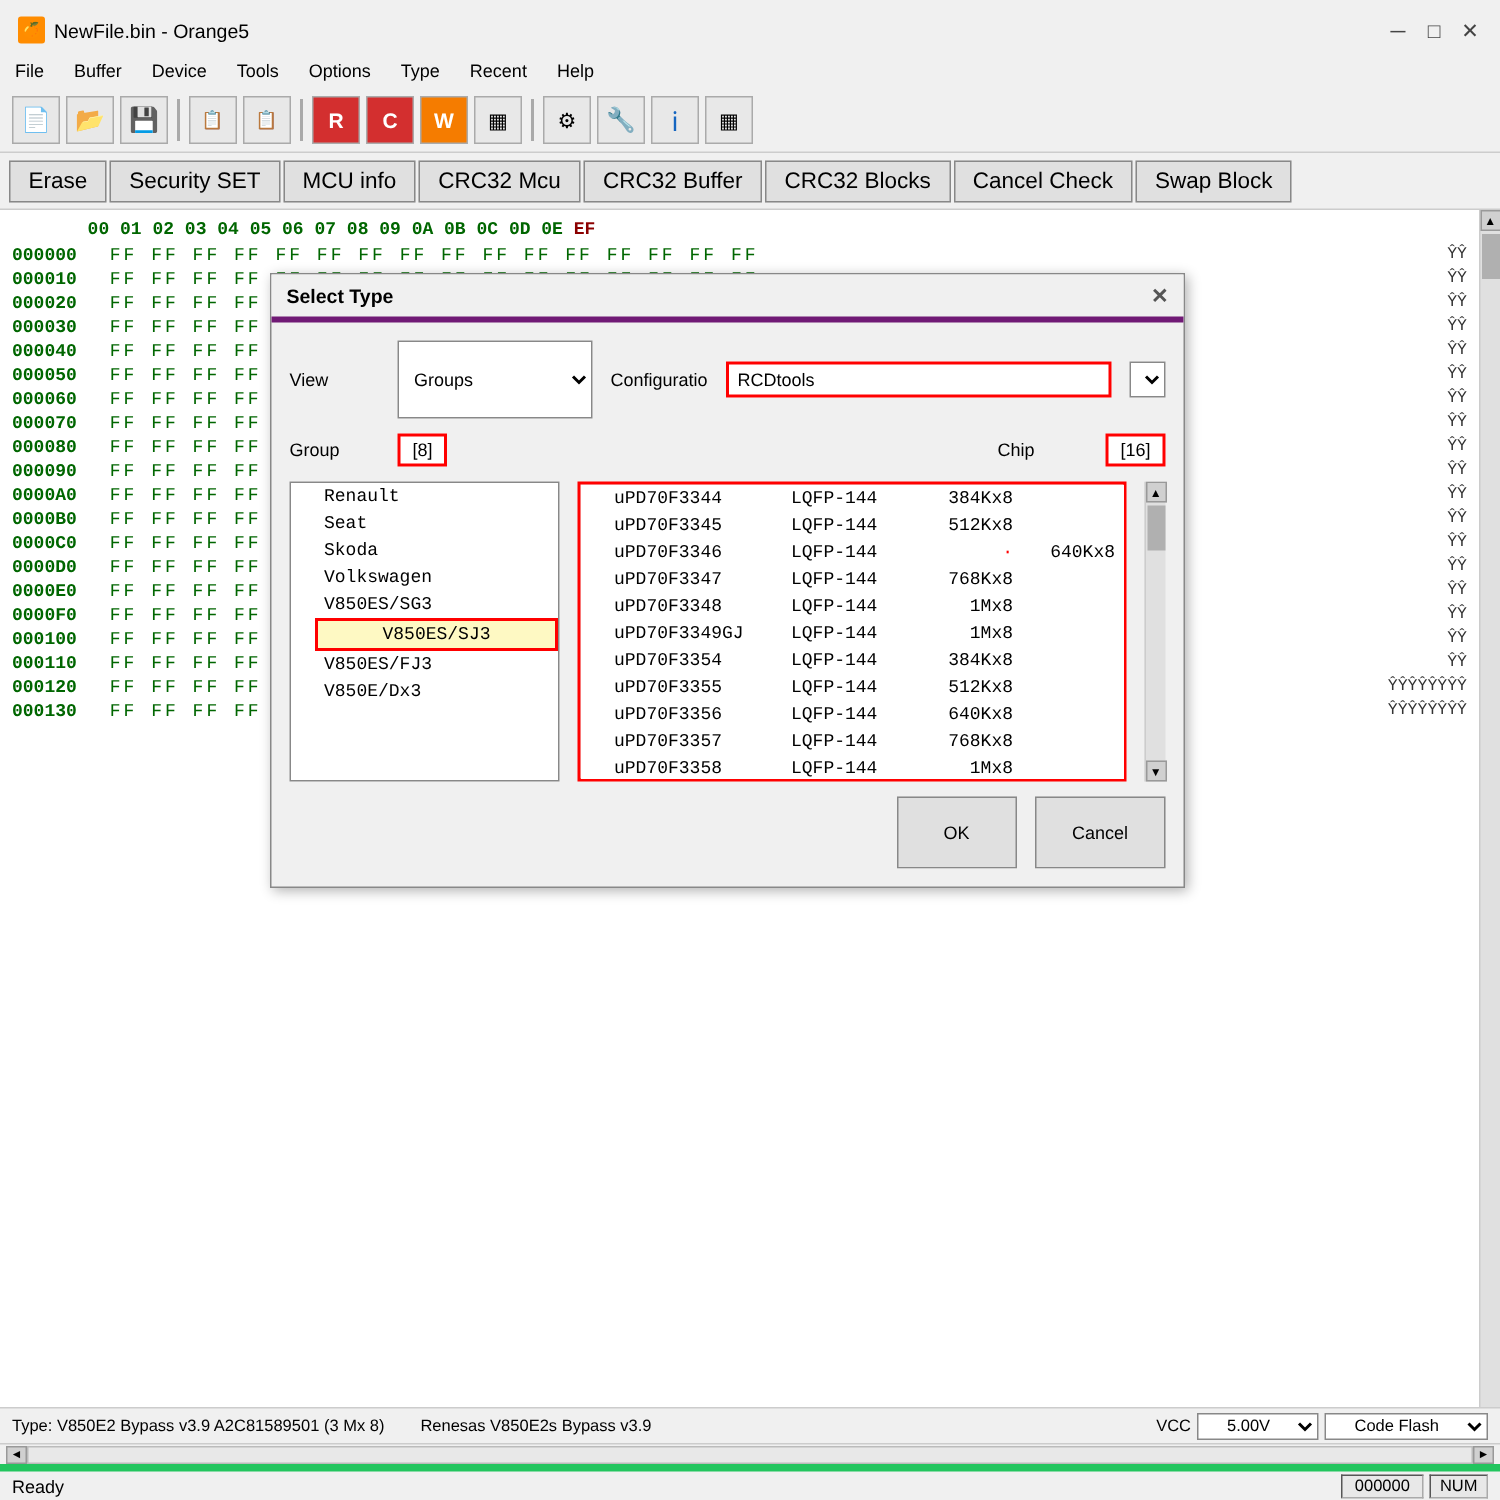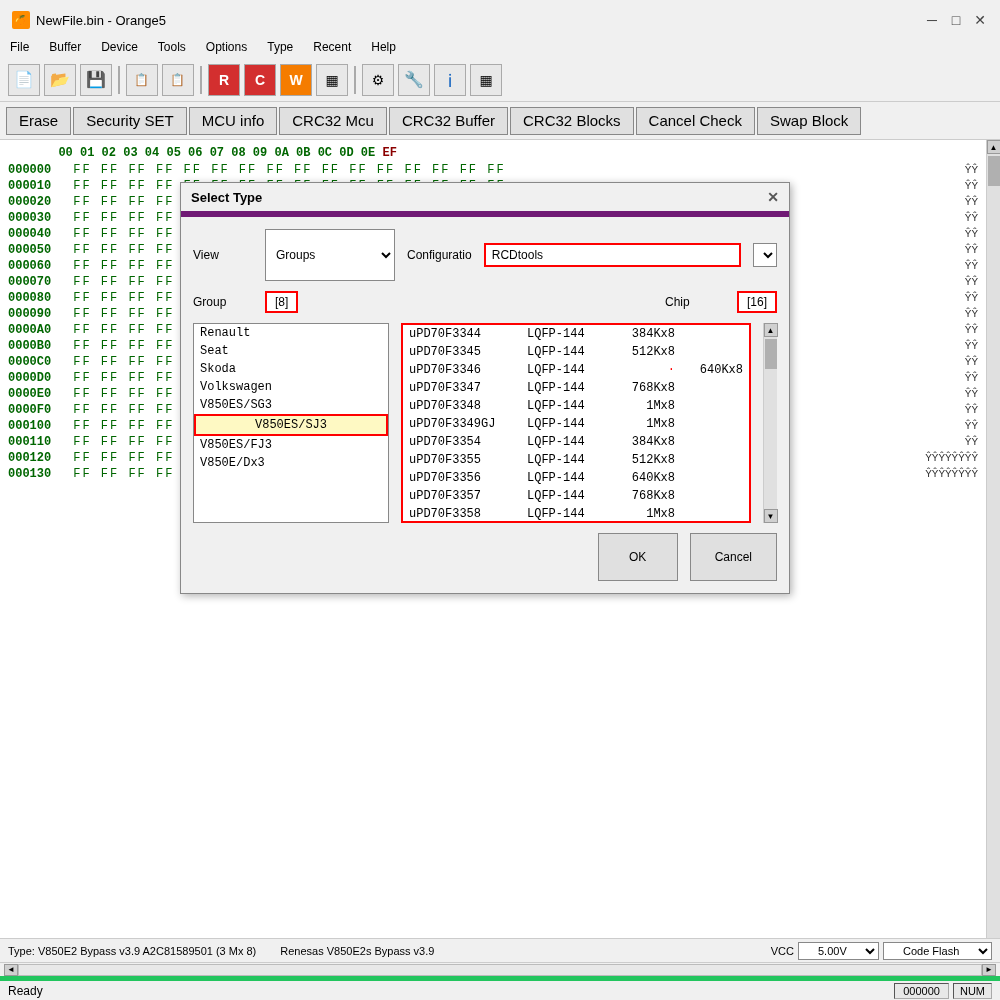--- a/index.html
+++ b/index.html
@@ -223,21 +223,21 @@
       position: absolute;
       top: 42px;
       left: 180px;
     }
     .dialog-title {
       background: #f0f0f0;
       padding: 6px 10px;
       display: flex;
       justify-content: space-between;
       align-items: center;
-      border-bottom: 6px solid #701a75;
+      border-bottom: 4px solid #701a75;
       font-size: 13px;
       font-weight: bold;
     }
     .dialog-close {
       font-size: 14px;
       cursor: pointer;
       color: #555;
     }
     .dialog-body {
       padding: 12px;
@@ -286,20 +286,21 @@
       flex-direction: column;
       flex: 1;
     }
     .list-box {
       border: 1px solid #888;
       background: white;
       height: 200px;
       overflow-y: auto;
       font-size: 12px;
       font-family: 'Courier New', monospace;
+      padding-left: 16px;
     }
     .list-box-red {
       border: 2px solid red;
     }
     .list-item {
       padding: 2px 6px;
       cursor: pointer;
       white-space: nowrap;
     }
     .list-item-selected-red {

